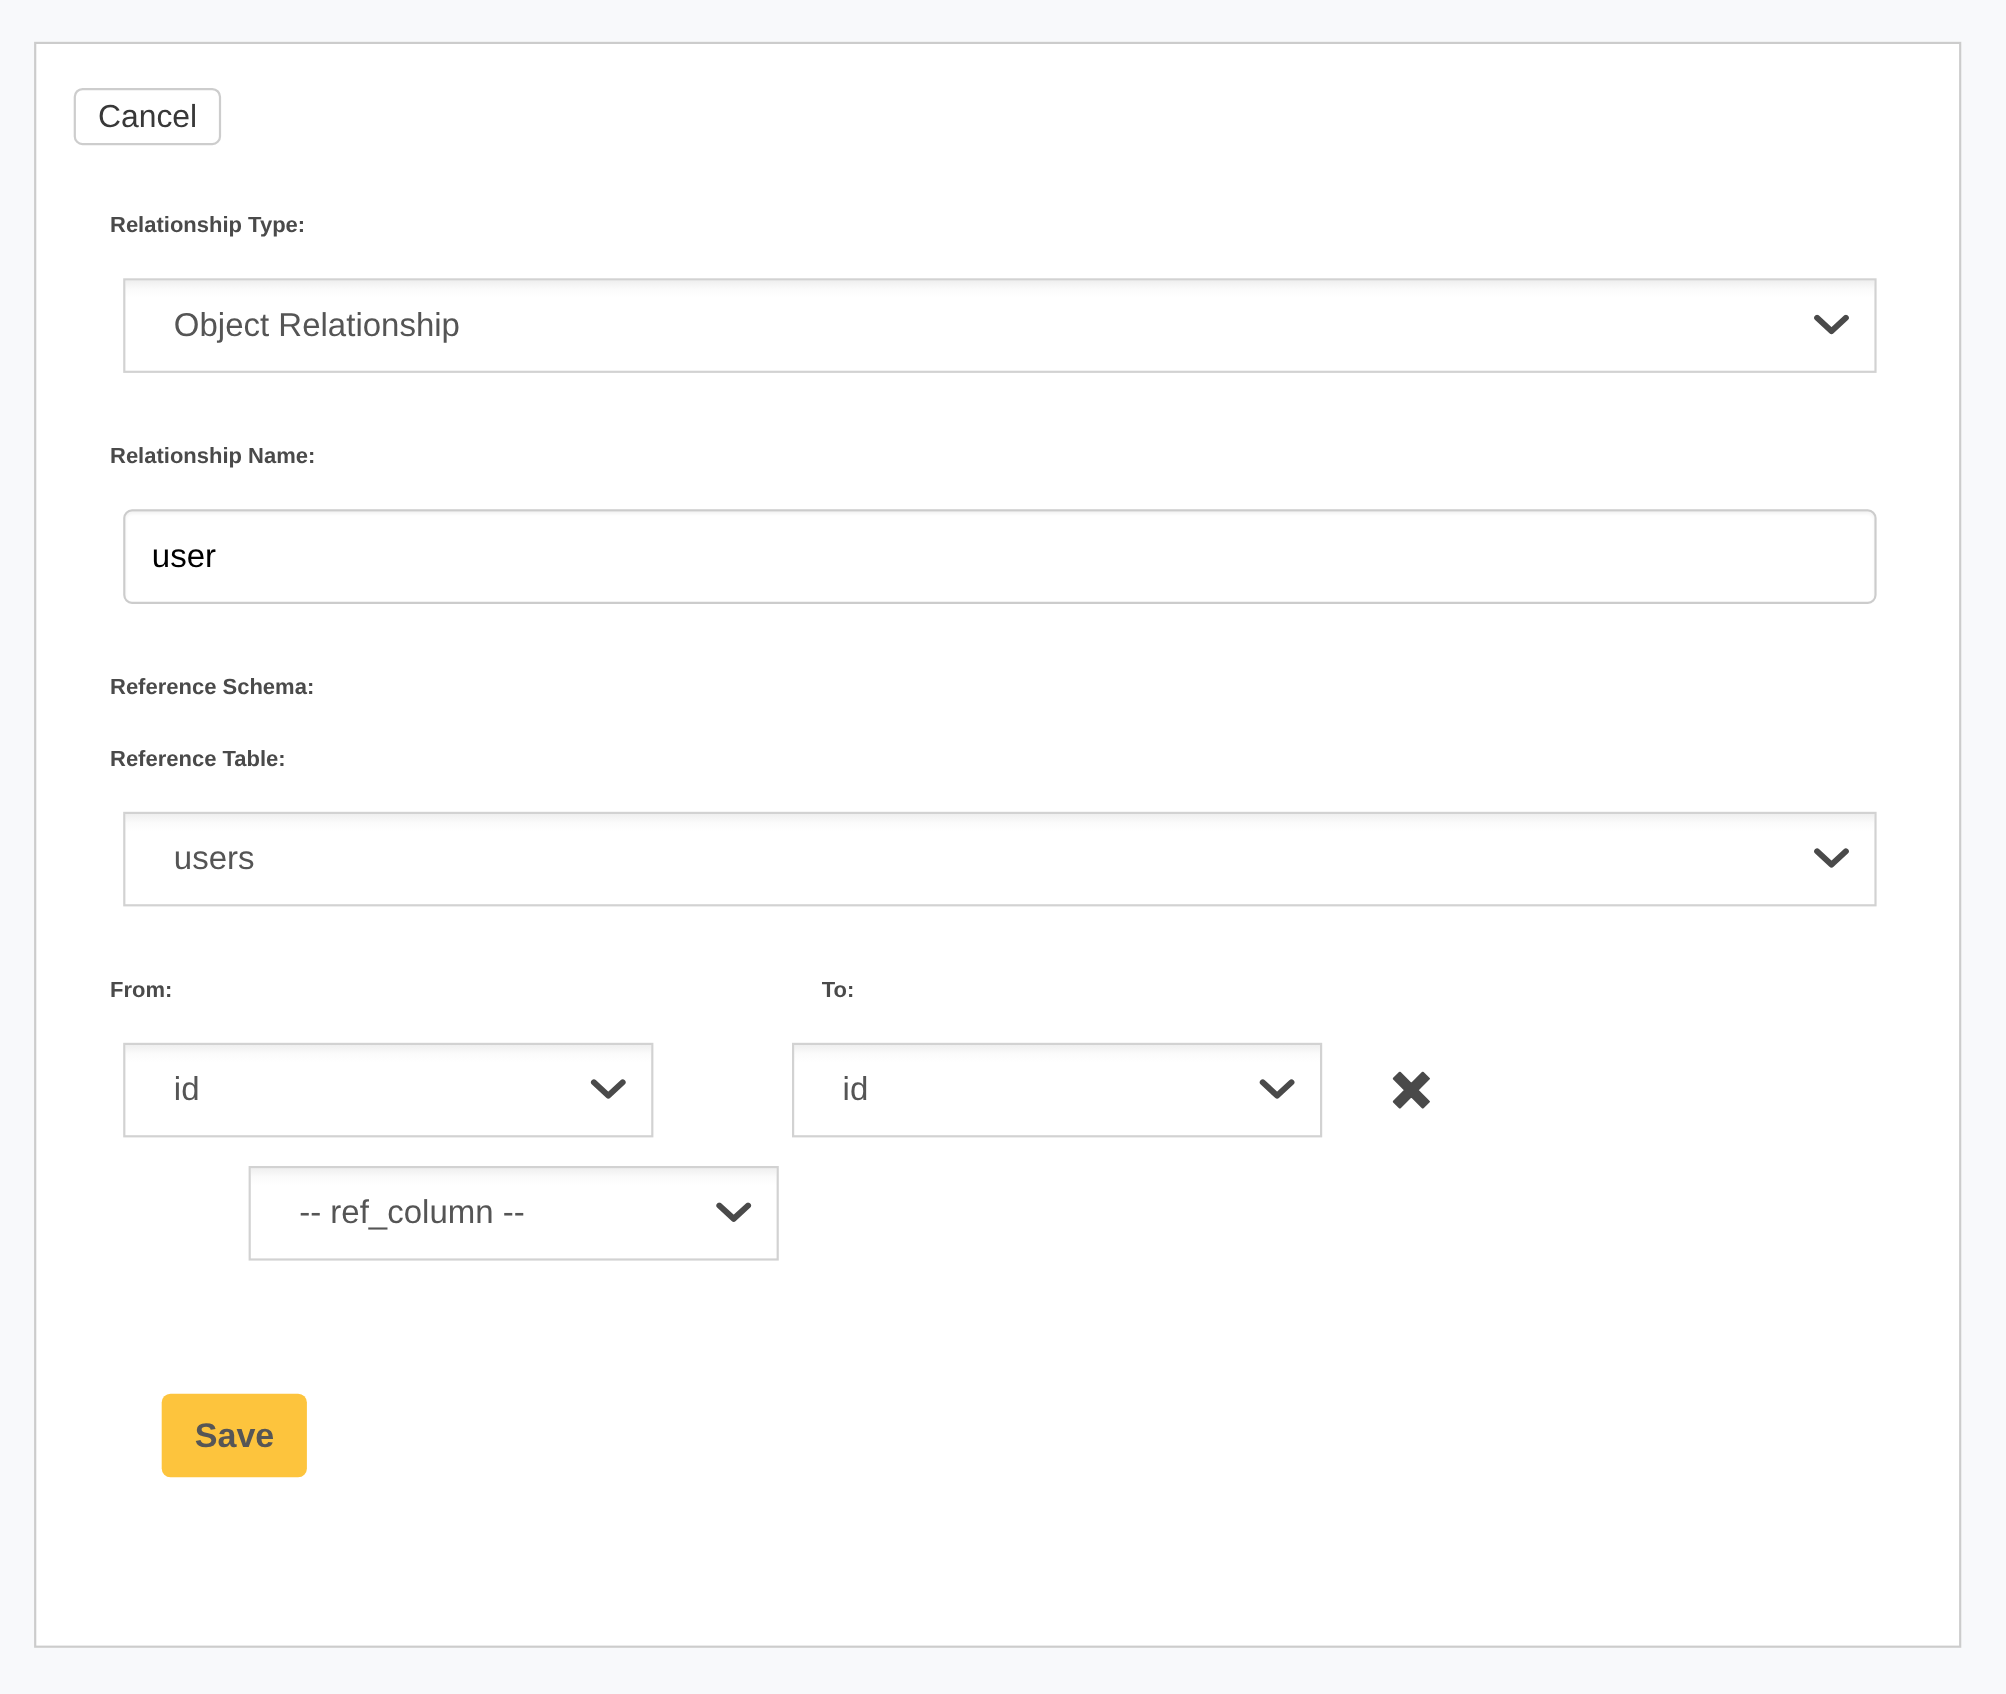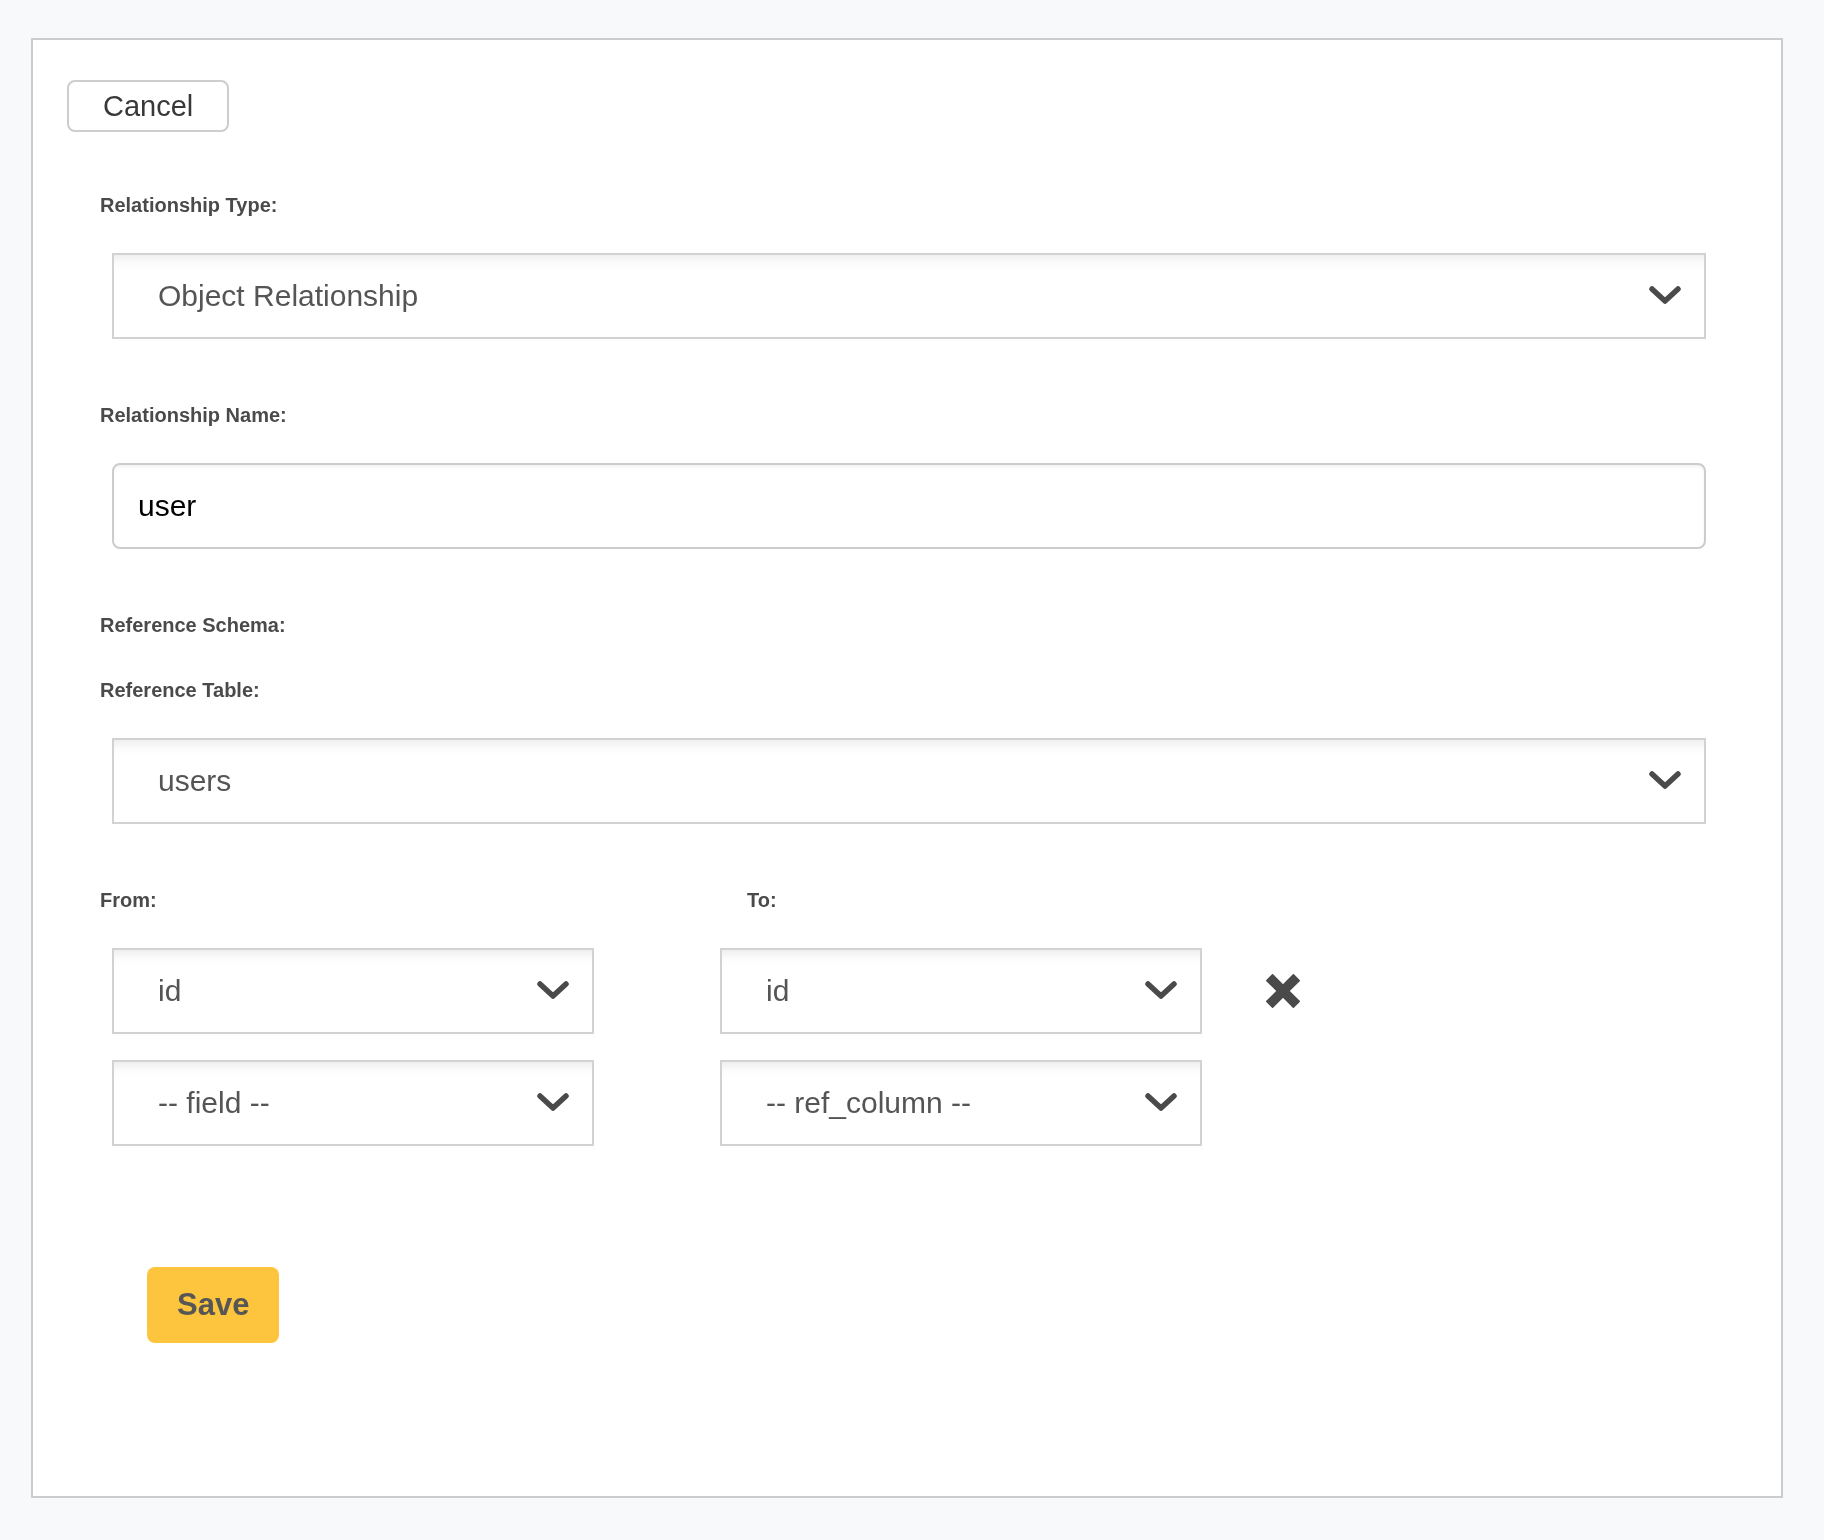--- a/index.html
+++ b/index.html
@@ -13,21 +13,21 @@
     left: 31px; top: 38px;
     width: 1752px; height: 1460px;
     background: #ffffff;
     border: 2px solid #cccccc;
     padding-top: 40px;
   }
   
   .cancel-btn {
     margin-left: 34px;
     height: 52px;
-    padding: 0 34px;
+    padding: 0 20px;
     background: #ffffff;
     border: 2px solid #cdcdcd;
     border-radius: 8px;
     font-family: "Liberation Sans", sans-serif;
     font-size: 29px;
     color: #383838;
     cursor: pointer;
     display: inline-flex;
     align-items: center;
   }
@@ -183,28 +183,20 @@
         </span>
       </div>
       <span class="remove-icon">
         <svg viewBox="0 0 32 32">
           <path d="M6.2 0.8 L16 10.6 L25.8 0.8 L31.2 6.2 L21.4 16 L31.2 25.8 L25.8 31.2 L16 21.4 L6.2 31.2 L0.8 25.8 L10.6 16 L0.8 6.2 Z" fill="#4a4a4a" stroke="#4a4a4a" stroke-width="1.5" stroke-linejoin="round"></path>
         </svg>
       </span>
     </div>
 
     <div class="ft-row">
-      <div class="field select sel-sm">
-        <span>-- field --</span>
-        <span class="chevron">
-          <svg viewBox="0 0 34 20">
-              <polyline points="4,3 17,15 30,3" fill="none" stroke="#4a4a4a" stroke-width="5.5" stroke-linecap="round" stroke-linejoin="round"></polyline>
-            </svg>
-        </span>
-      </div>
       <div class="field select sel-sm to-col">
         <span>-- ref_column --</span>
         <span class="chevron">
           <svg viewBox="0 0 34 20">
               <polyline points="4,3 17,15 30,3" fill="none" stroke="#4a4a4a" stroke-width="5.5" stroke-linecap="round" stroke-linejoin="round"></polyline>
             </svg>
         </span>
       </div>
     </div>
 

